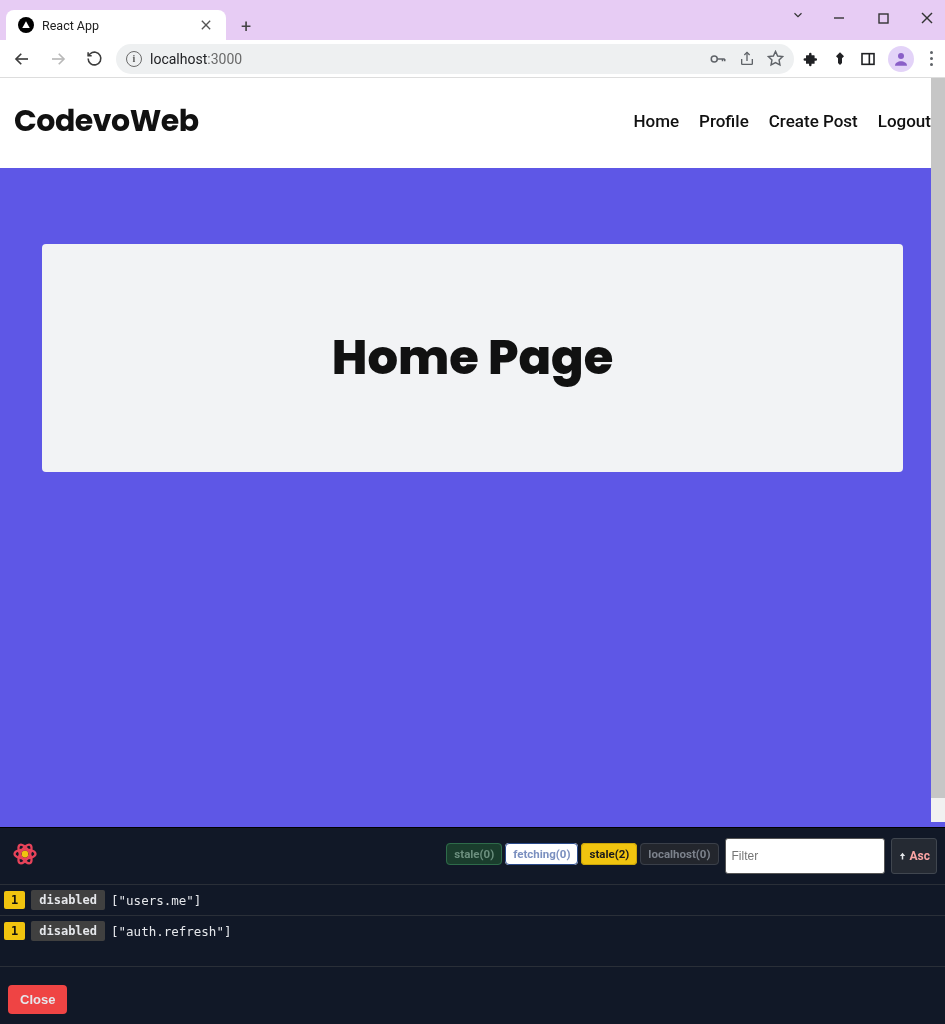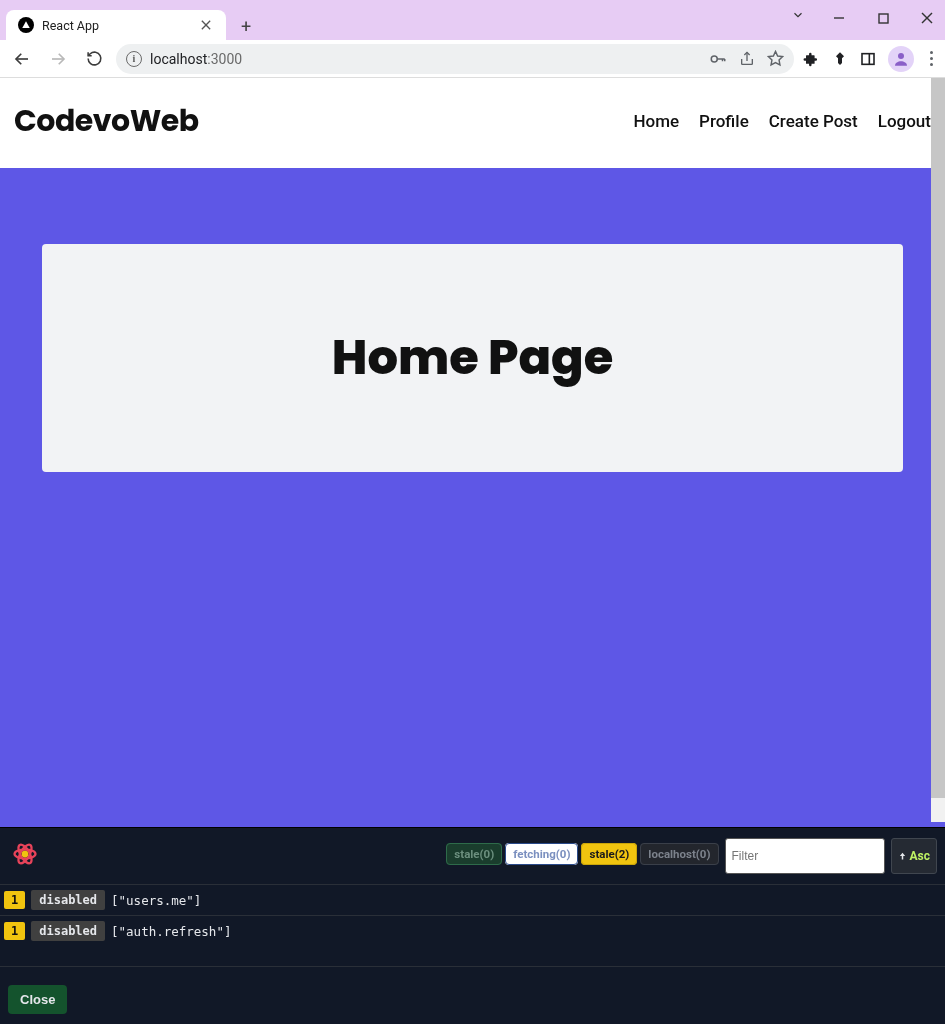--- a/index.html
+++ b/index.html
@@ -48,30 +48,30 @@
   .rq-logo svg { width:30px; height:30px; }
   .dt-top-right { margin-left:auto; display:flex; align-items:center; gap:6px; flex-wrap:wrap; }
   .pill { padding:3px 7px; border-radius:4px; font-weight:700; font-size:11.5px; cursor:pointer; }
   .pill.fresh { background:#1a3d2d; color:#6b8f7e; border:1px solid #2e6b4a; }
   .pill.fetching { background:#ffffff; color:#7a8fbf; border:1px solid #2a4a8a; }
   .pill.stale { background:#f1c40f; color:#1a1a1a; border:1px solid #caa50a; }
   .pill.inactive { background:#23262d; color:#7c828c; border:1px solid #3a3f49; }
   .dt-controls { display:flex; gap:6px; margin-top:4px; }
   .dt-filter { padding:4px 6px; font-size:12px; border:1px solid #555; border-radius:3px; background:#fff; color:#333; width:160px; }
   .dt-sort { padding:4px 7px 4px 8px; font-size:12px; background:#fff; color:#222; border:1px solid #555; border-radius:3px; cursor:pointer; display:flex; align-items:center; gap:3px; }
-  .dt-asc { padding:10px 6px; font-size:12px; background:#252a33; color:#bef264; border:1px solid #40464f; border-radius:3px; cursor:pointer; font-weight:700; display:flex; align-items:center; gap:3px; }
+  .dt-asc { padding:10px 6px; font-size:12px; background:#252a33; color:#fca5a5; border:1px solid #40464f; border-radius:3px; cursor:pointer; font-weight:700; display:flex; align-items:center; gap:3px; }
 
   .dt-queries { margin-top:6px; }
   .dt-row { display:flex; align-items:center; gap:6px; padding:5px 4px; border-top:1px solid #2a2f38; font-family: ui-monospace, Menlo, Consolas, monospace; }
   .dt-count { background:#f1c40f; color:#111; font-weight:700; padding:2px 7px; border-radius:2px; font-size:12px; }
   .dt-status { background:#404040; color:#e5e7eb; font-weight:700; padding:3px 8px; border-radius:2px; font-size:12px; }
   .dt-key { color:#e5e7eb; font-size:12.5px; }
 
   .dt-footer { padding:18px 8px 10px; border-top:1px solid #2a2f38; margin-top:20px; }
-  .dt-close { background:#14532d; color:#e5e7eb; font-weight:700; padding:7px 12px; border:none; border-radius:4px; cursor:pointer; font-size:13px; }
+  .dt-close { background:#ef4444; color:#e5e7eb; font-weight:700; padding:7px 12px; border:none; border-radius:4px; cursor:pointer; font-size:13px; }
 
   .scrollbar-stub { position:absolute; top:78px; right:0; width:14px; height:744px; background:#f1f1f1; }
   .scrollbar-thumb { position:absolute; top:0; width:14px; height:720px; background:#c6c6c6; }
 
   svg { display:block; }
 </style>
 </head>
 <body>
 
 <div class="titlebar"></div>

